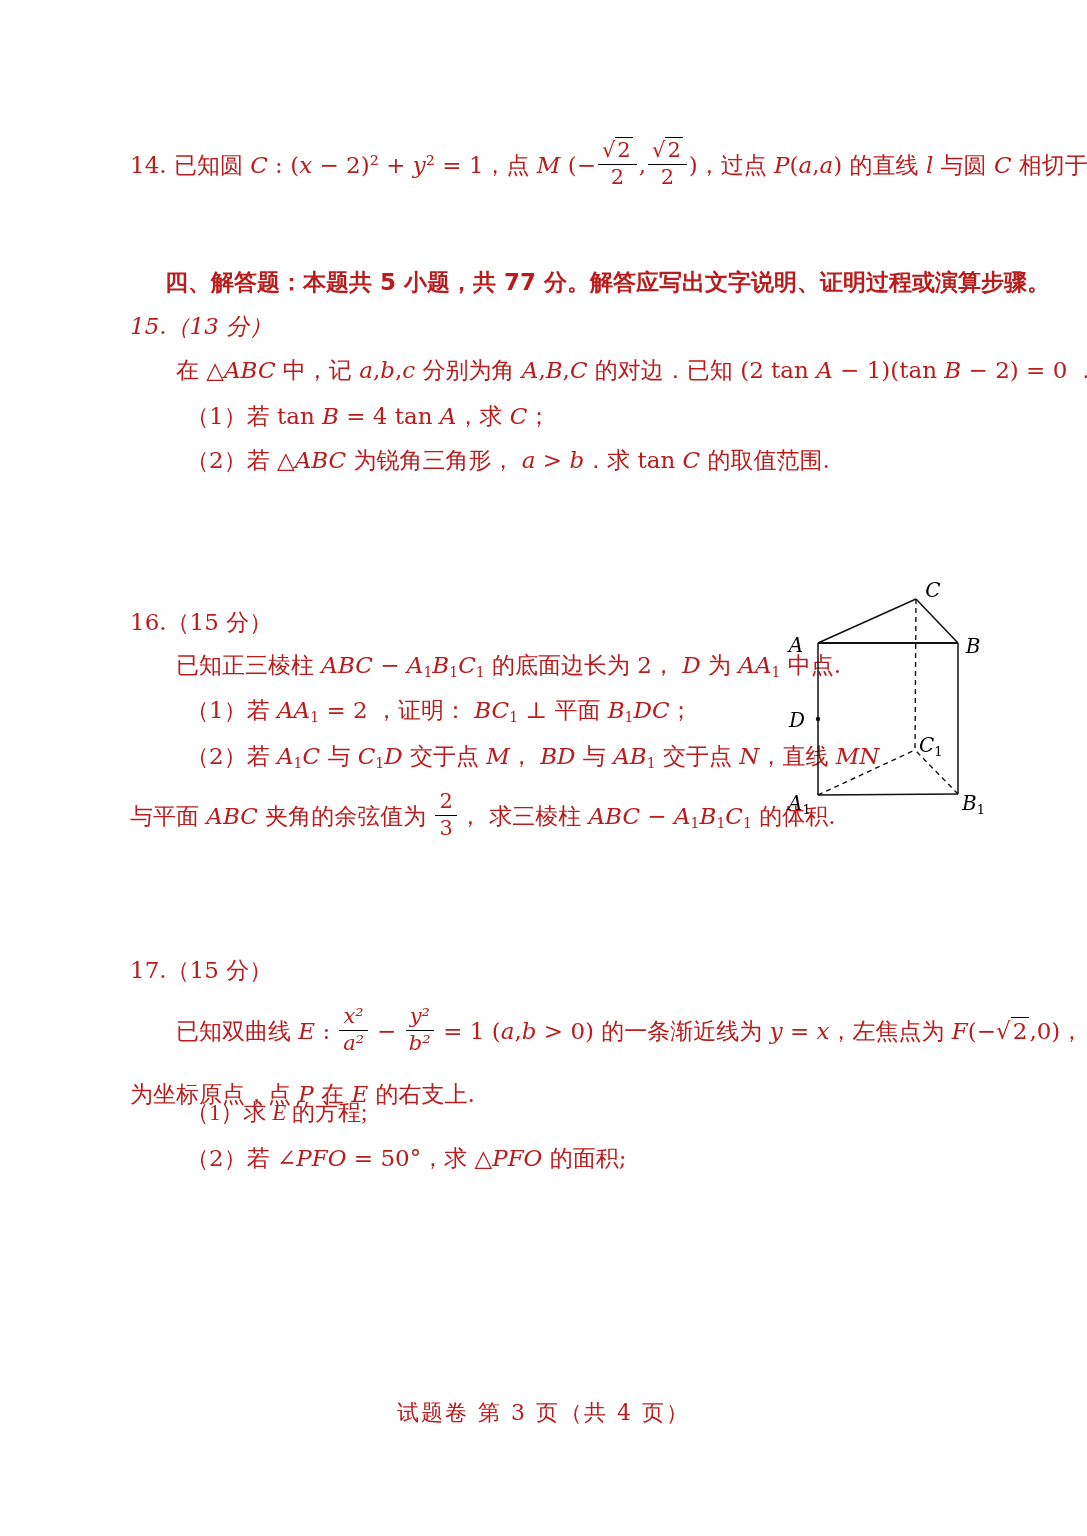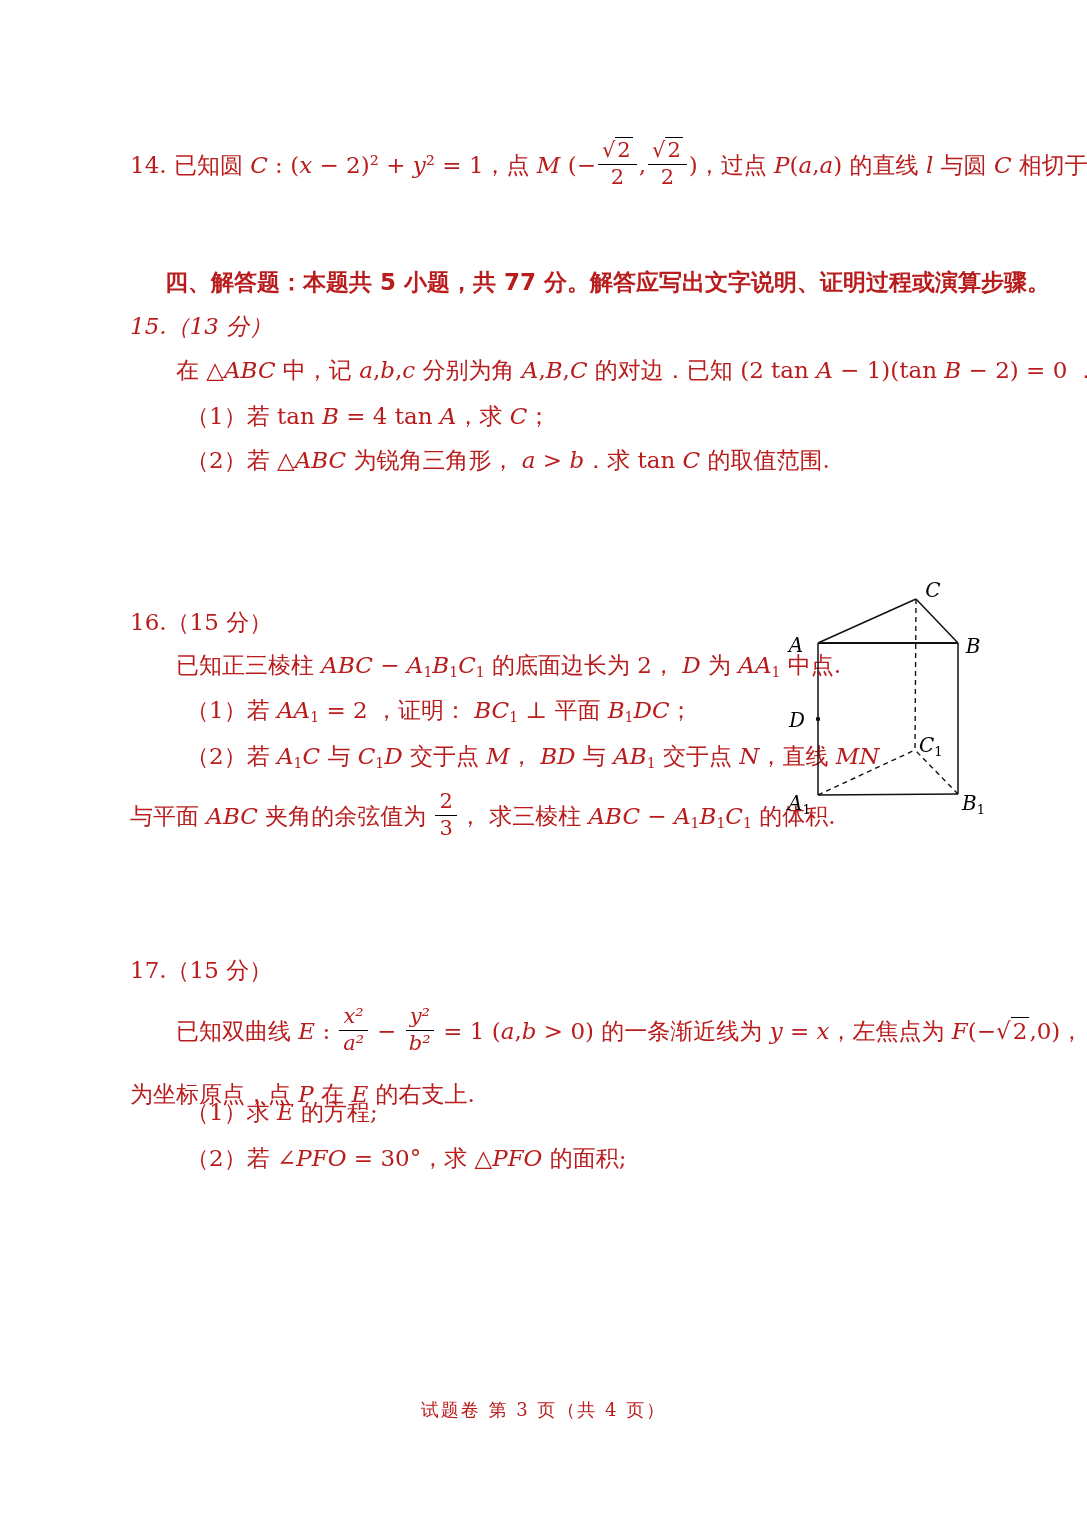--- a/index.html
+++ b/index.html
@@ -36,21 +36,21 @@
   }
   .frac .num{display:block;border-bottom:1.5px solid #000;padding:0 4px 1px;}
   .frac .den{display:block;padding-top:1px;}
   .sq-rad{border-top:1.5px solid #000;padding:0 2px;}
   .figure{position:absolute;left:780px;top:572px;}
   .fig-label{font-family:"DejaVu Serif","Liberation Serif",serif;font-style:italic;font-size:20px;fill:#000;}
   .footer{
     position:absolute;
     left:0;top:1398px;width:100%;
     text-align:center;
-    font-size:18px;
+    font-size:22px;
     letter-spacing:2px;
   }
 </style>
 </head>
 <body>
 
 <div class="page">
 
   <div class="line" style="left:130px;top:142px;"><span class="sg-t">14. 已知圆 </span><span class="sg-i">C</span><span class="sg-t"> : (</span><span class="sg-i">x</span><span class="sg-t"> − 2)² + </span><span class="sg-i">y</span><span class="sg-t">² = 1，点 </span><span class="sg-i">M</span><span class="sg-t"> (−</span><span class="frac"><span class="num"><span class="sg-t">√<span class="sq-rad">2</span></span></span><span class="den"><span class="sg-t">2</span></span></span><span class="sg-t">,</span><span class="frac"><span class="num"><span class="sg-t">√<span class="sq-rad">2</span></span></span><span class="den"><span class="sg-t">2</span></span></span><span class="sg-t">)，过点 </span><span class="sg-i">P</span><span class="sg-t">(</span><span class="sg-i">a</span><span class="sg-t">,</span><span class="sg-i">a</span><span class="sg-t">) 的直线 </span><span class="sg-i">l</span><span class="sg-t"> 与圆 </span><span class="sg-i">C</span><span class="sg-t"> 相切于</span></div>
 
@@ -83,18 +83,18 @@
       <text x="153" y="25" text-anchor="middle" class="fig-label">C</text>
       <text x="17" y="155" text-anchor="middle" class="fig-label">D</text>
       <text x="139" y="180" text-anchor="start" class="fig-label">C<tspan dy="4" font-size="13" font-style="normal">1</tspan></text>
       <text x="8" y="238" text-anchor="start" class="fig-label">A<tspan dy="4" font-size="13" font-style="normal">1</tspan></text>
       <text x="182" y="238" text-anchor="start" class="fig-label">B<tspan dy="4" font-size="13" font-style="normal">1</tspan></text>
     </svg>
 
   <div class="line" style="left:130px;top:956px;">17.（15 分）</div>
   <div class="line" style="left:176px;top:1008px;"><span class="sg-t">已知双曲线 </span><span class="sg-i">E</span><span class="sg-t"> : </span><span class="frac"><span class="num"><span class="sg-i">x²</span></span><span class="den"><span class="sg-i">a²</span></span></span><span class="sg-t"> − </span><span class="frac"><span class="num"><span class="sg-i">y²</span></span><span class="den"><span class="sg-i">b²</span></span></span><span class="sg-t"> = 1 (</span><span class="sg-i">a</span><span class="sg-t">,</span><span class="sg-i">b</span><span class="sg-t"> &gt; 0) 的一条渐近线为 </span><span class="sg-i">y</span><span class="sg-t"> = </span><span class="sg-i">x</span><span class="sg-t">，左焦点为 </span><span class="sg-i">F</span><span class="sg-t">(−</span><span class="sg-t">√<span class="sq-rad">2</span></span><span class="sg-t">,0)， </span></div>
   <div class="line" style="left:130px;top:1052px;margin-top:28px;"><span class="sg-t">为坐标原点，点 </span><span class="sg-i">P</span><span class="sg-t"> 在 </span><span class="sg-i">E</span><span class="sg-t"> 的右支上.</span></div>
-  <div class="line" style="left:186px;top:1098px;"><span class="sg-t">（1）求 </span><span class="sg-i">E</span><span class="sg-t"> 的方程;</span></div>
-  <div class="line" style="left:186px;top:1144px;"><span class="sg-t">（2）若 ∠</span><span class="sg-i">PFO</span><span class="sg-t"> = 30°，求 △</span><span class="sg-i">PFO</span><span class="sg-t"> 的面积;</span></div>
+  <div class="line" style="left:186px;top:1098px;font-family:Liberation Serif, serif;"><span class="sg-t">（1）求 </span><span class="sg-i">E</span><span class="sg-t"> 的方程;</span></div>
+  <div class="line" style="left:186px;top:1144px;"><span class="sg-t">（2）若 ∠</span><span class="sg-i">PFO</span><span class="sg-t"> = 50°，求 △</span><span class="sg-i">PFO</span><span class="sg-t"> 的面积;</span></div>
 
   <div class="footer">试题卷 第 3 页（共 4 页）</div>
 
 </div>
 
 </body></html>

